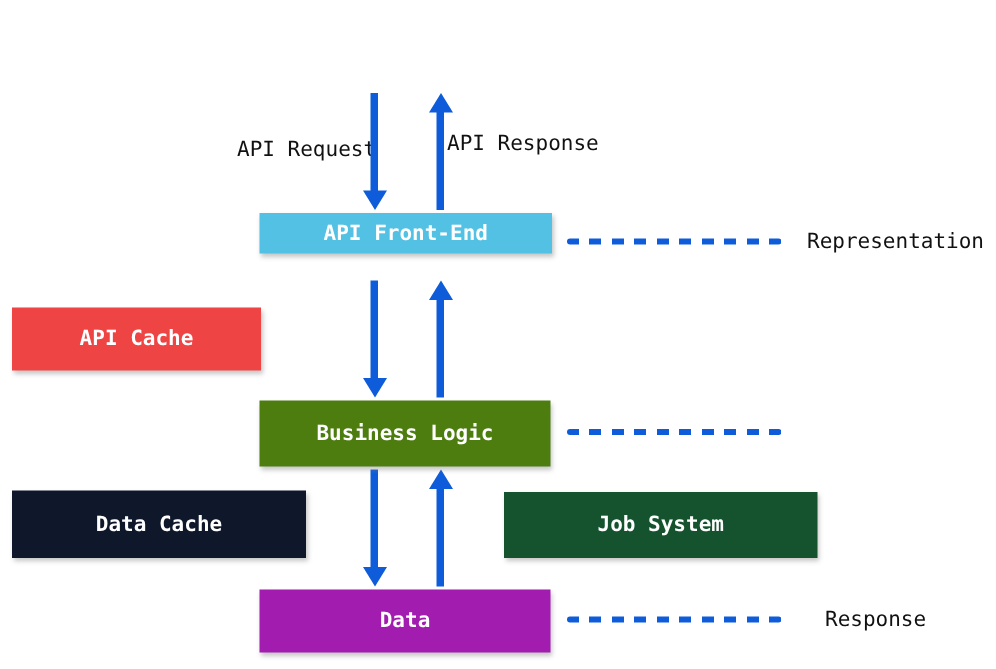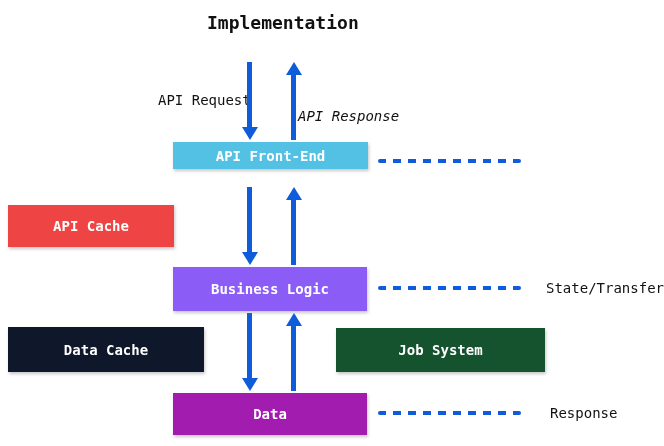--- a/index.html
+++ b/index.html
@@ -85,24 +85,23 @@
     font-size: 14px;
     color: #111111;
     white-space: nowrap;
   }
 </style>
 </head>
 <body>
 
 <div id="canvas">
 
-  <div class="title">Implementation</div>
 
   <div class="flow-label" style="left:158px; top:92px;">API Request</div>
-  <div class="flow-label" style="left:298px; top:108px;font-style:italic;">API Response</div>
+  <div class="flow-label" style="left:298px; top:88px;">API Response</div>
 
   <div class="arrow arrow-down" style="left:242px; top:62px; height:78px;">
     <div class="shaft"></div>
     <div class="head"></div>
   </div>
   <div class="arrow arrow-up" style="left:286px; top:62px; height:78px;">
     <div class="shaft"></div>
     <div class="head"></div>
   </div>
 
@@ -121,28 +120,28 @@
   </div>
   <div class="arrow arrow-up" style="left:286px; top:313px; height:78px;">
     <div class="shaft"></div>
     <div class="head"></div>
   </div>
 
   <div class="box" style="left: 173px; top: 142px; width: 195px; height: 27px; background-color: rgb(83, 193, 227);">API Front-End</div>
 
   <div class="box" style="left: 8px; top: 205px; width: 166px; height: 42px; background-color: #ef4444;">API Cache</div>
 
-  <div class="box" style="left: 173px; top: 267px; width: 194px; height: 44px; background-color: #8b5cf6;">Business Logic</div>
+  <div class="box" style="left: 173px; top: 267px; width: 194px; height: 44px; background-color: #4d7c0f;">Business Logic</div>
 
   <div class="box" style="left: 8px; top: 327px; width: 196px; height: 45px; background-color: #0f172a;">Data Cache</div>
 
   <div class="box" style="left: 336px; top: 328px; width: 209px; height: 44px; background-color: #14532d;">Job System</div>
 
   <div class="box" style="left: 173px; top: 393px; width: 194px; height: 42px; background-color: #a21caf;">Data</div>
 
   <div class="dashed-line" style="top:159px;"></div>
   <div class="dashed-line" style="top:286px;"></div>
   <div class="dashed-line" style="top:411px;"></div>
 
-  <div class="rest-label" style="left:546px; top:280px;">State/Transfer</div>
+  <div class="rest-label" style="left:538px; top:153px;">Representation</div>
   <div class="rest-label" style="left:550px; top:405px;">Response</div>
 
 </div>
 
 </body></html>

